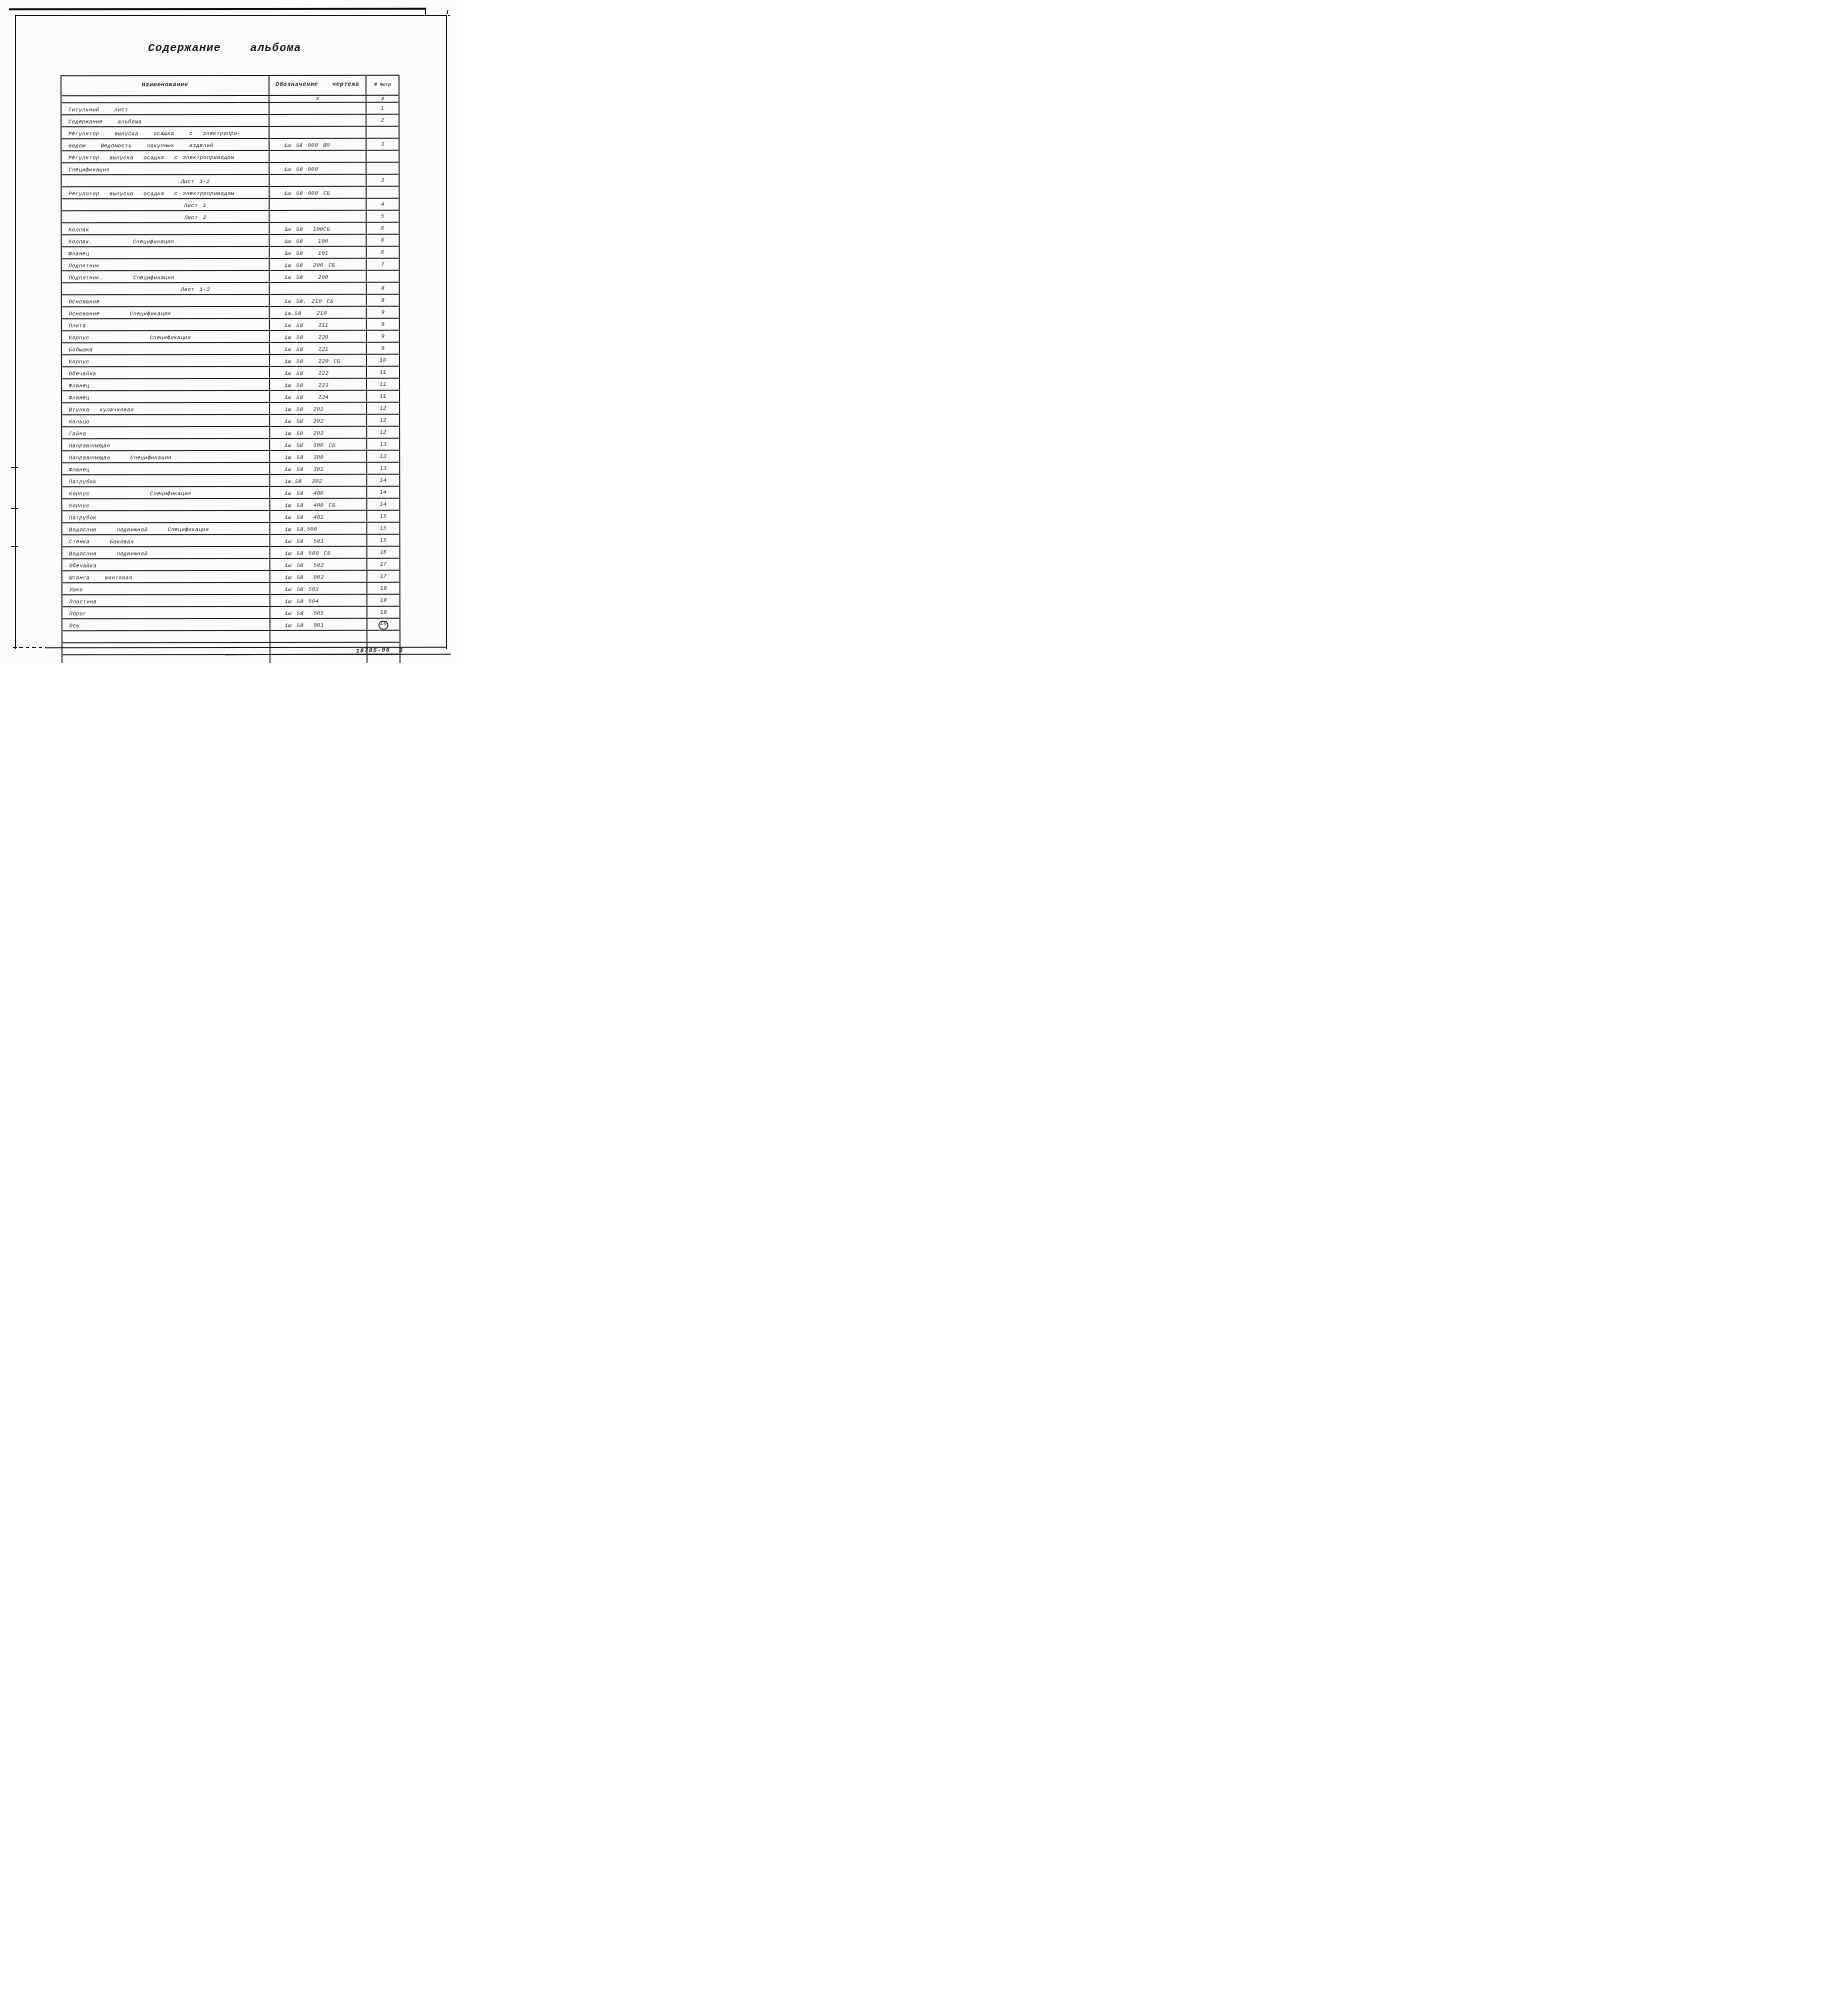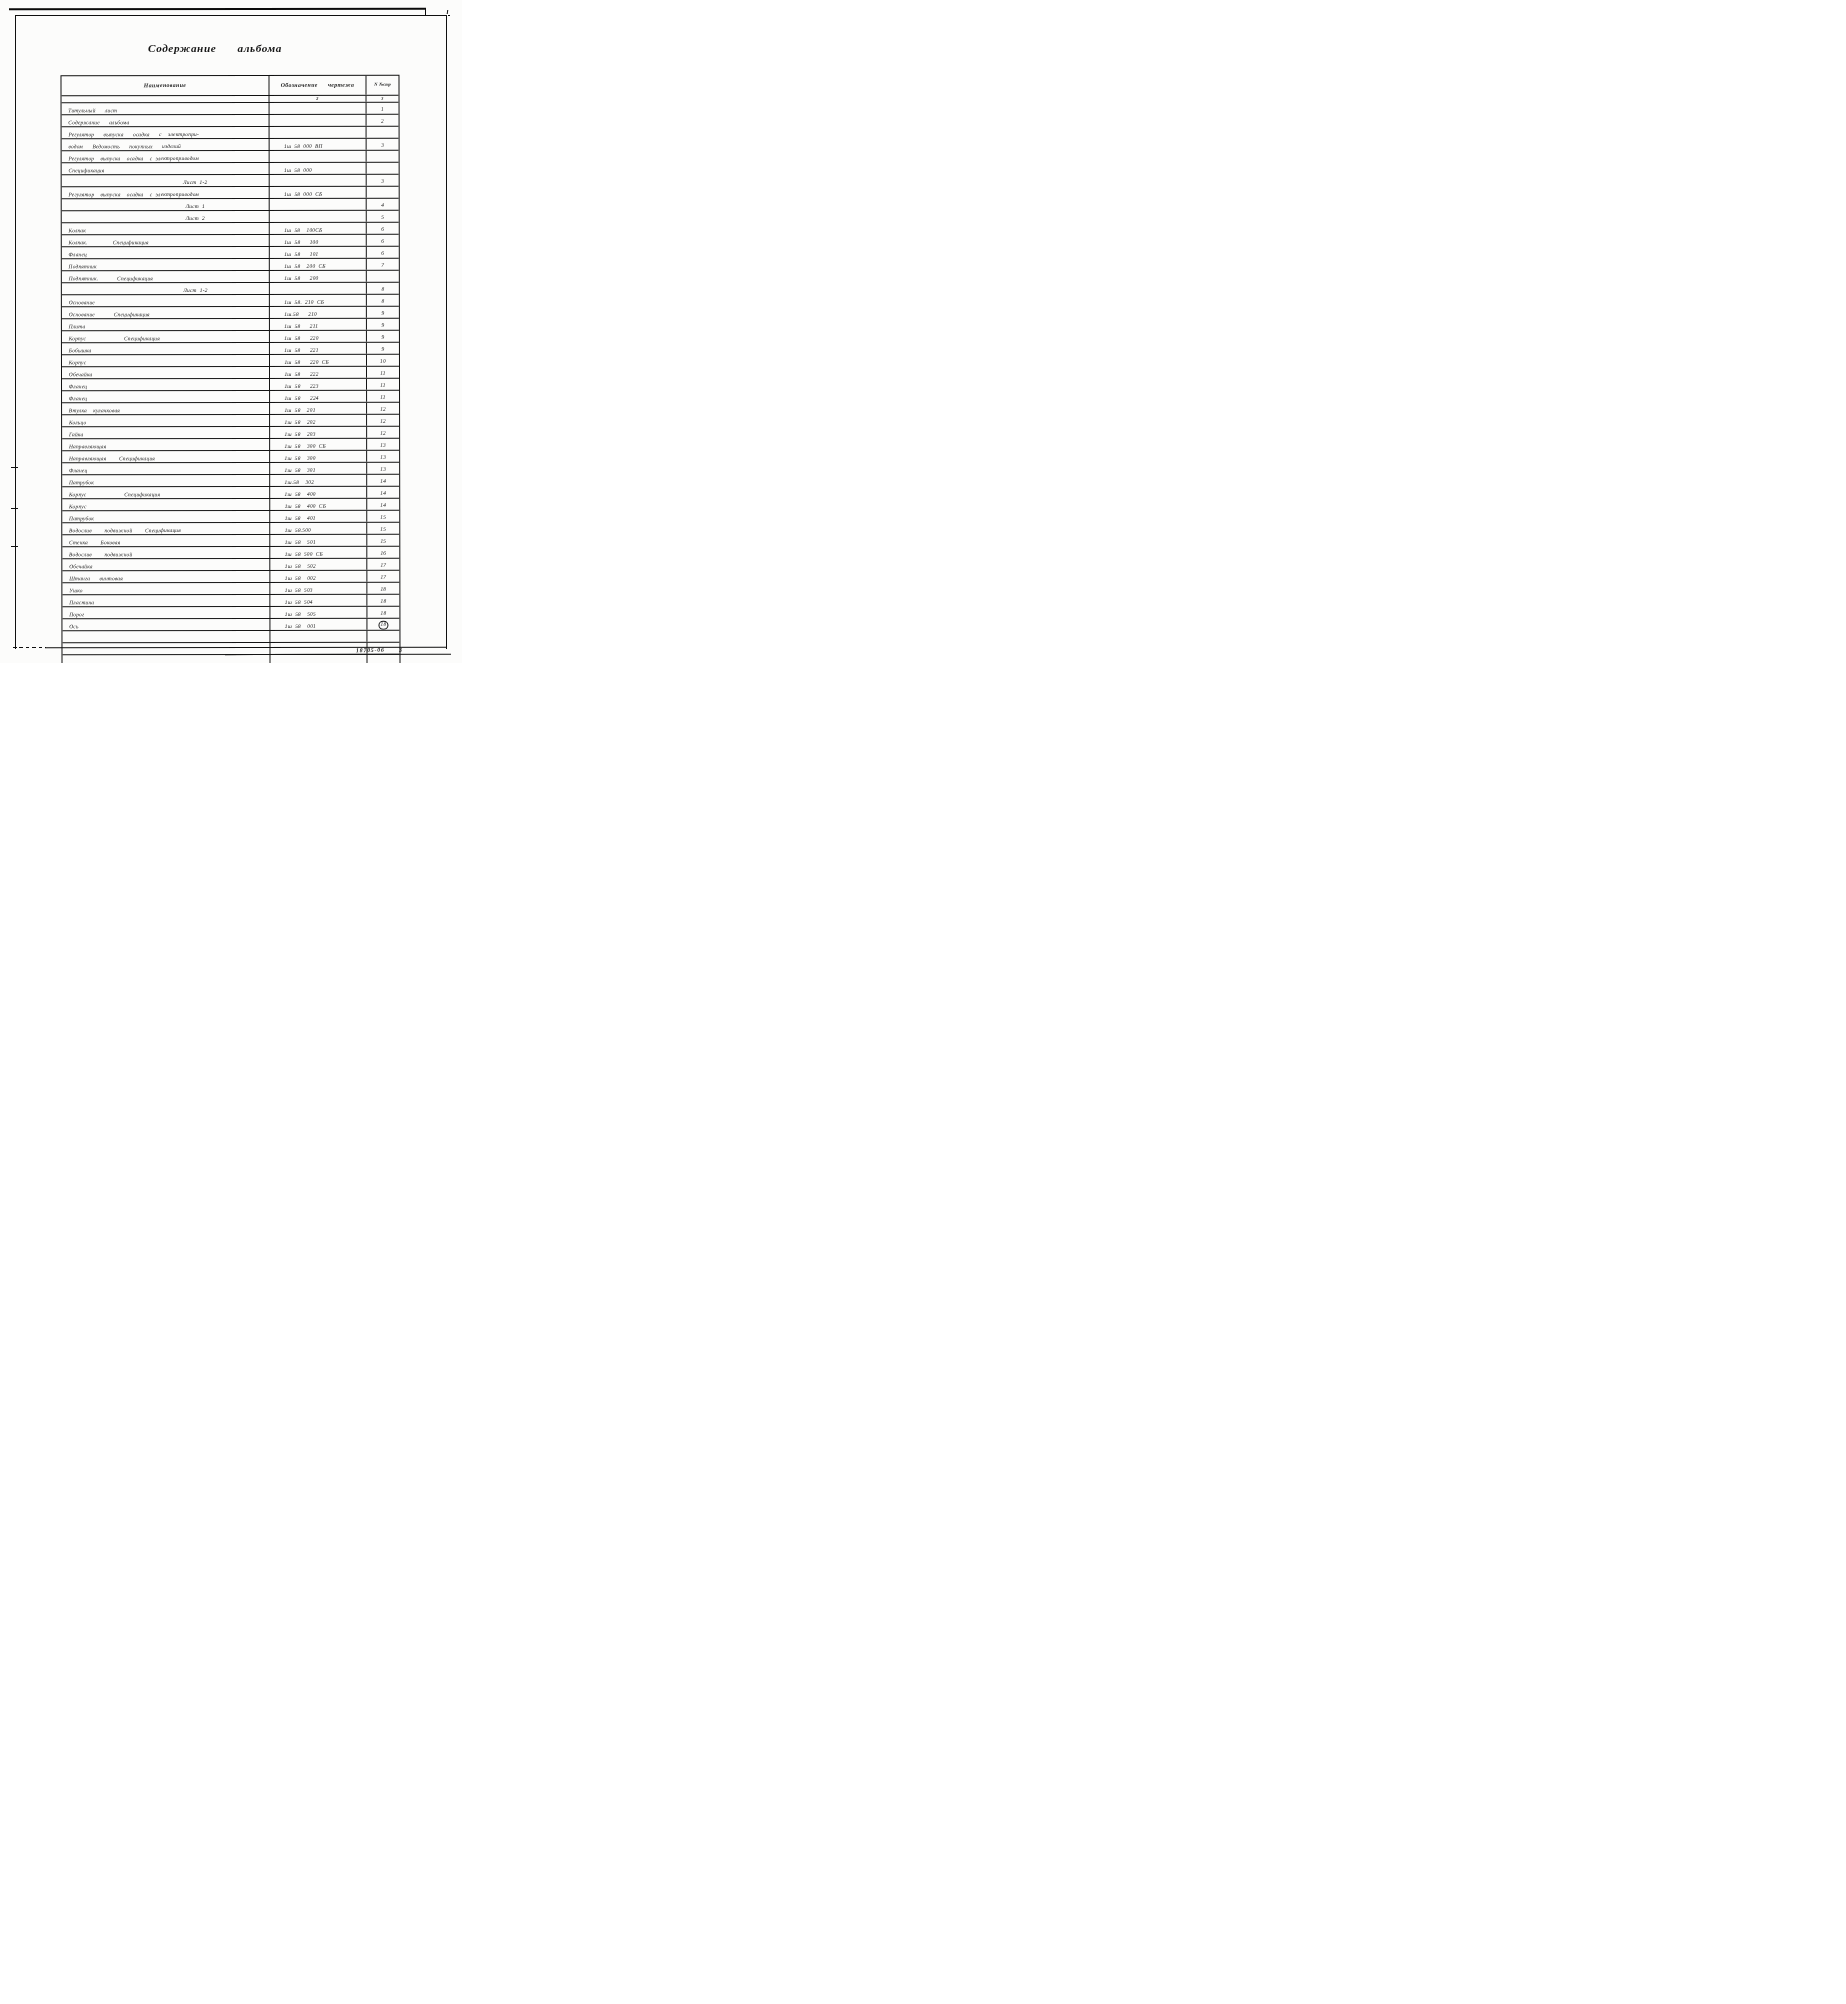--- a/index.html
+++ b/index.html
@@ -1,17 +1,17 @@
 <!DOCTYPE html>
 <html style="font-size:6.4px"><head>
 <meta charset="utf-8">
 <style>
   html,body{margin:0;padding:0;background:#ffffff;}
   .sheet{position:relative;width:462px;height:663px;background:#fcfcfb;overflow:hidden;
-         font-family:Liberation Serif, serif;color:#161616;}
+         font-family:Liberation Mono, monospace;color:#161616;}
   
   .scan-band{position:absolute;left:8.8px;top:7.6px;width:417px;height:2px;background:#0b0b0b;transform:rotate(-0.08deg);}
   .scan-band-hook{position:absolute;left:425px;top:8px;width:1.2px;height:7.6px;background:#0b0b0b;}
   .tick-small-1{position:absolute;left:447px;top:10.4px;width:0.8px;height:3.6px;background:#0b0b0b;transform:rotate(8deg);}
   .tick-small-2{position:absolute;left:448px;top:15.2px;width:1.6px;height:0.8px;background:#0b0b0b;}
   
   .frame{position:absolute;left:15px;top:15.2px;width:430px;height:633px;
          border:1.2px solid #0f0f0f;border-bottom:none;}
   .frame-bottom-dashes{position:absolute;left:13px;top:647px;width:33px;height:1.2px;
          background:repeating-linear-gradient(90deg,#0f0f0f 0 3.6px,transparent 3.6px 6.4px);}

